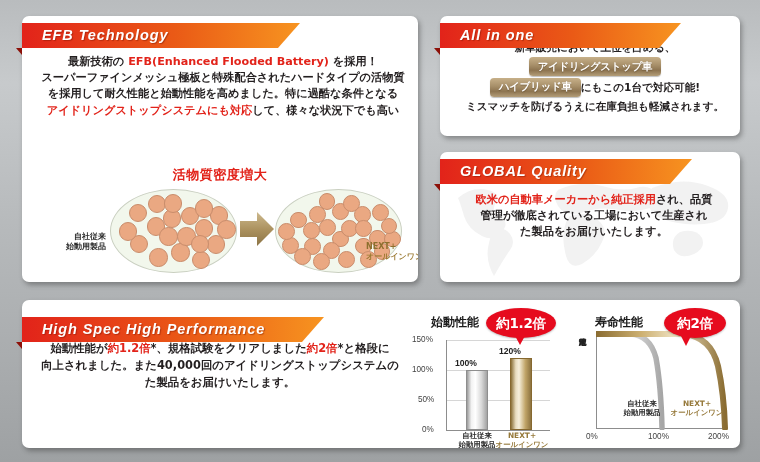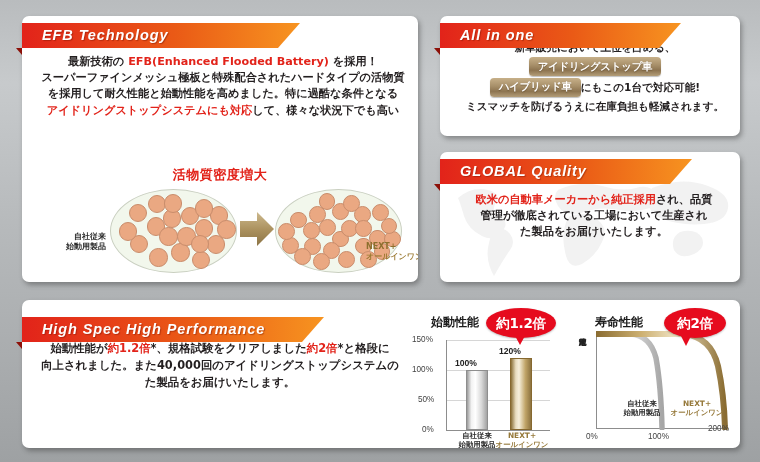--- a/index.html
+++ b/index.html
@@ -339,21 +339,21 @@
             </linearGradient>
           </defs>
 
           <path d="M0 6 L34 6 Q54 7 60 30 Q65 58 66 100" fill="none" stroke="url(#cgGray)" stroke-width="5.5" stroke-linecap="round"></path>
 
           <path d="M0 6 L88 6 Q115 9 122 38 Q128 66 129 100" fill="none" stroke="url(#cgGold)" stroke-width="6" stroke-linecap="round"></path>
         </svg>
 
         <div class="tick" style="left:12px;top:124px;">0%</div>
         <div class="tick" style="left:74px;top:124px;">100%</div>
-        <div class="tick" style="left:134px;top:116px;">200%</div>
+        <div class="tick" style="left:134px;top:124px;">200%</div>
 
         <div class="curvelbl" style="left:42px;top:92px;width:52px;color:#2d2d2d;">
           <span>自社従来</span><br>
           <span>始動用製品</span>
         </div>
         <div class="curvelbl" style="left:94px;top:92px;width:58px;color:#96793a;">
           <span>NEXT+</span><br>
           <span>オールインワン</span>
         </div>
 

